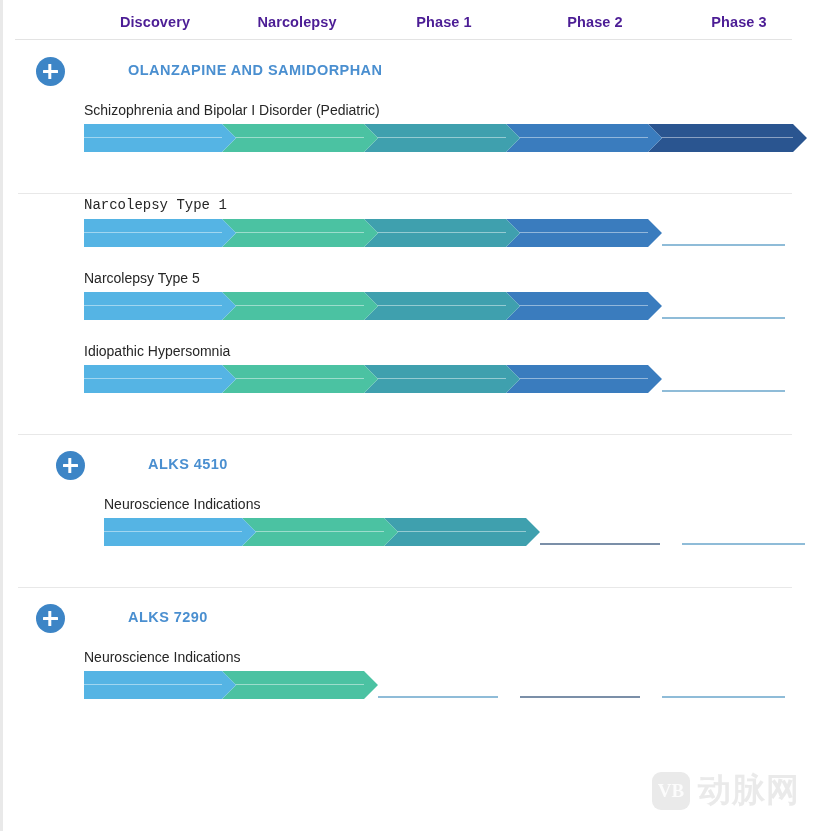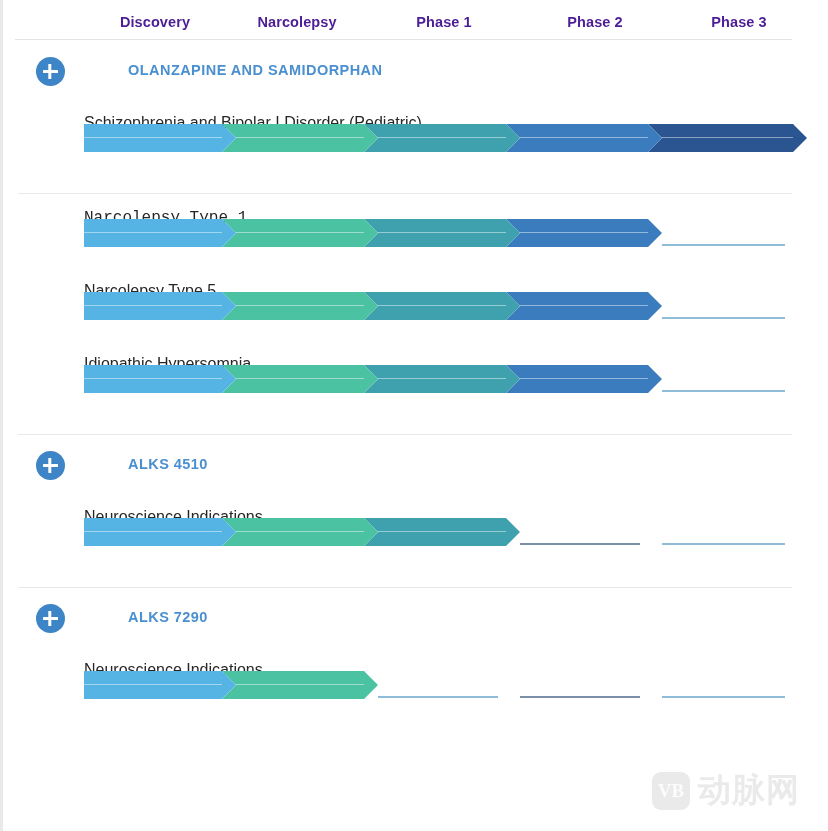--- a/index.html
+++ b/index.html
@@ -72,22 +72,22 @@
     color: #4a8fd0;
     letter-spacing: .45px;
     white-space: nowrap;
     margin-left: 44px;
   }
 
   
   .indication { position: relative; }
   .ind-name {
     position: absolute;
-    left: 81px; top: 16px;
-    font-size: 16px;
+    left: 81px; top: 4px;
+    font-size: 14px;
     color: #262626;
     white-space: nowrap;
   }
   .bar-wrap {
     position: absolute;
     left: 81px; top: 26px;
     width: 709px; height: 28px;
   }
 
   
@@ -254,21 +254,21 @@
               <div class="hairline"></div>
             </div>
             <div class="seg notched" style="left: 422px; width: 156px; z-index: 7;">
               <div class="fill" style="background: rgb(58, 124, 190);"></div>
               <div class="hairline"></div>
             </div>
             <div class="track" style="left: 578px; width: 123px; background: rgb(143, 188, 216);"></div>
           </div>
         </div>
       </div>
-      <div class="section divided" style="margin-top: 22px;">
+      <div class="section divided" style="margin-top: 22px; padding-left: 20px;">
         <div class="drug-head">
           <div class="plus-icon"></div>
           <div class="drug-name">ALKS 4510</div>
         </div>
         <div class="indication" style="height: 73px;">
           <div class="ind-name">Neuroscience Indications</div>
           <div class="bar-wrap">
             <div class="seg" style="left: 0px; width: 152px; z-index: 10;">
               <div class="fill" style="background: rgb(85, 180, 228);"></div>
               <div class="hairline"></div>

